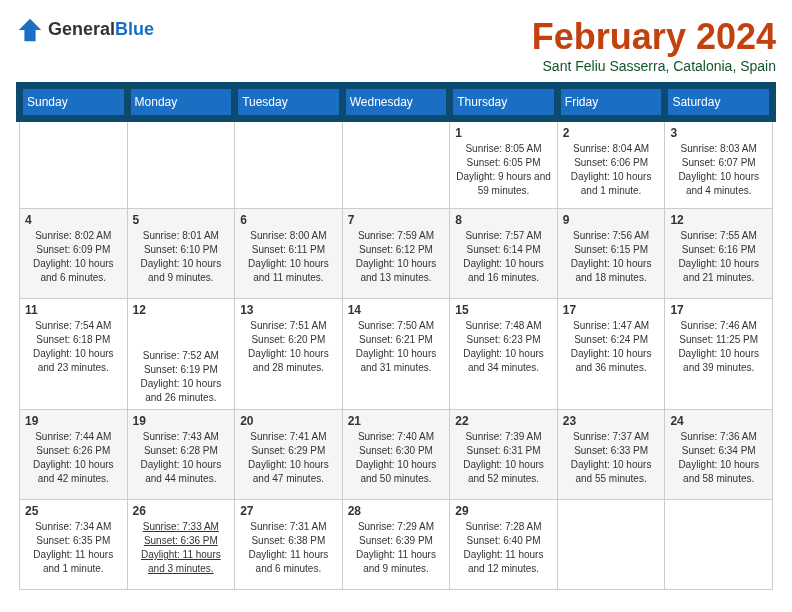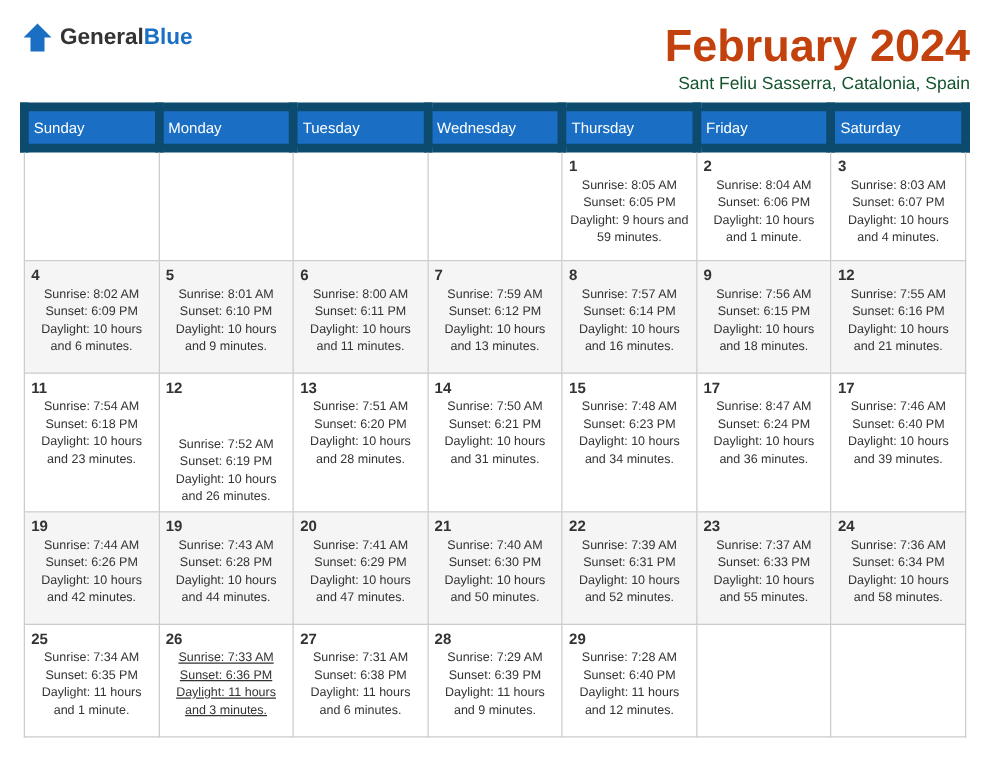--- a/index.html
+++ b/index.html
@@ -220,28 +220,28 @@
 Daylight: 10 hours and 31 minutes.</div>
         </td>
         <td>
           <span class="day-number">15</span>
           <div class="day-info" style="white-space: pre-line;">Sunrise: 7:48 AM
 Sunset: 6:23 PM
 Daylight: 10 hours and 34 minutes.</div>
         </td>
         <td>
           <span class="day-number">17</span>
-          <div class="day-info" style="white-space: pre-line;">Sunrise: 8:47 AM
+          <div class="day-info" style="white-space: pre-line;">Sunrise: 1:47 AM
 Sunset: 6:24 PM
 Daylight: 10 hours and 36 minutes.</div>
         </td>
         <td>
           <span class="day-number">17</span>
           <div class="day-info" style="white-space: pre-line;">Sunrise: 7:46 AM
-Sunset: 6:40 PM
+Sunset: 11:25 PM
 Daylight: 10 hours and 39 minutes.</div>
         </td>
       </tr>
       <tr>
         <td>
           <span class="day-number">19</span>
           <div class="day-info" style="white-space: pre-line;">Sunrise: 7:44 AM
 Sunset: 6:26 PM
 Daylight: 10 hours and 42 minutes.</div>
         </td>

